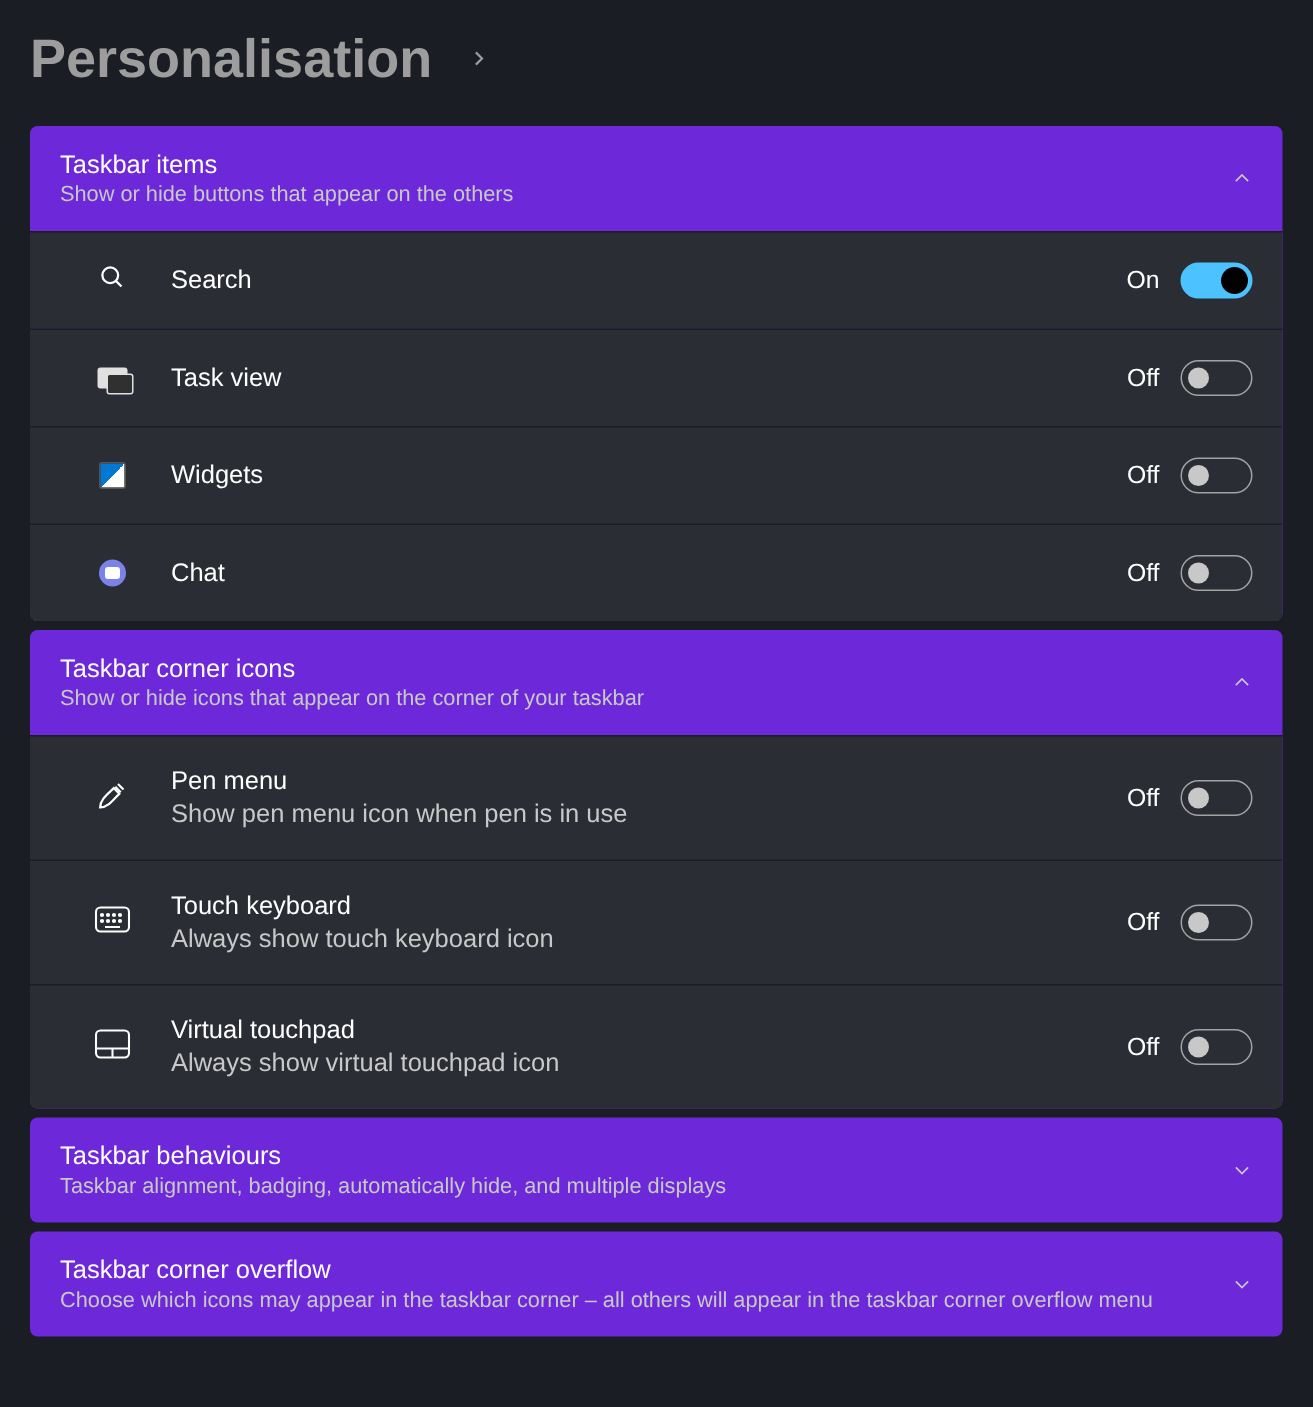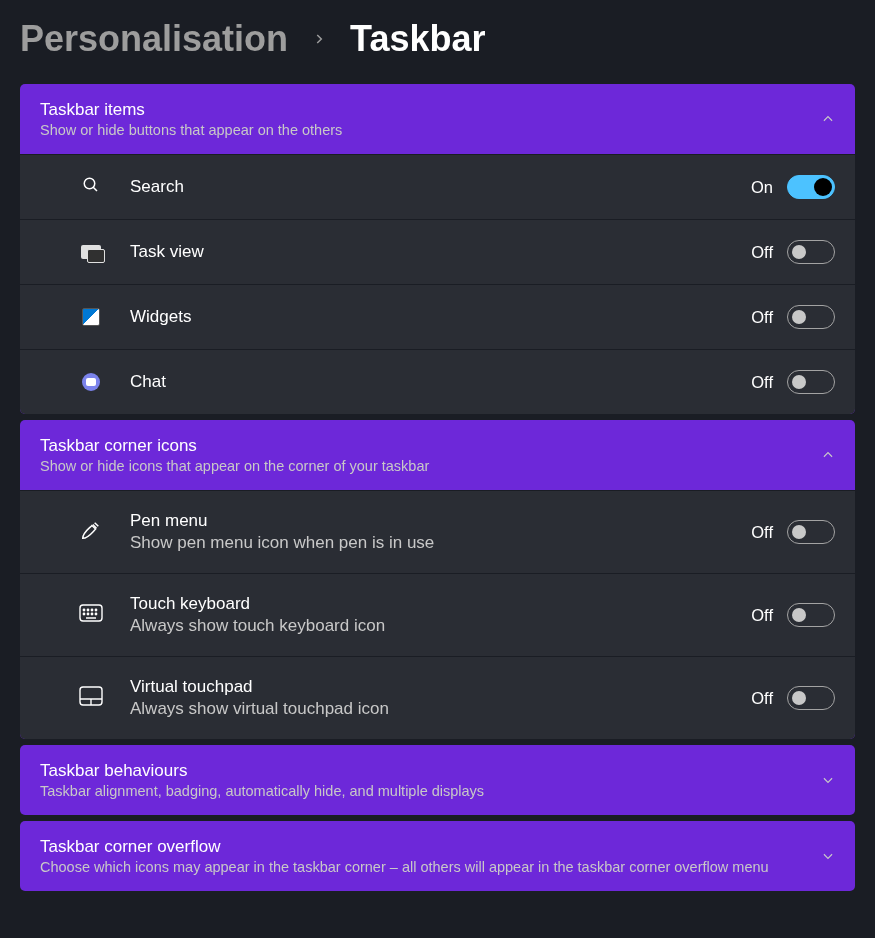--- a/index.html
+++ b/index.html
@@ -58,21 +58,21 @@
     color: #c8c8c8;
   }
   .chevron {
     display: flex;
     align-items: center;
     color: #c8c8c8;
   }
   .row {
     display: flex;
     align-items: center;
-    padding: 20px 20px 20px 32px;
+    padding: 20px 20px 20px 16px;
     border-top: 1px solid #1a1d24;
     background: #2a2d34;
   }
   .row-icon-slot {
     width: 78px;
     display: flex;
     justify-content: center;
     align-items: center;
   }
   .row-text { flex: 1; }
@@ -160,21 +160,20 @@
 </head>
 <body>
 
 <div class="breadcrumb">
   <span class="breadcrumb-parent">Personalisation</span>
   <span class="breadcrumb-chevron">
     <svg width="14" height="14" viewBox="0 0 24 24" fill="none" stroke="currentColor" stroke-width="2.5">
         <polyline points="9 5 16 12 9 19"></polyline>
       </svg>
   </span>
-  <span class="breadcrumb-current">Taskbar</span>
 </div>
 
 <div class="content">
 
   <div class="section">
     <div class="section-header">
       <div class="section-header-text">
         <div class="section-title">Taskbar items</div>
         <div class="section-subtitle">Show or hide buttons that appear on the others</div>
       </div>

